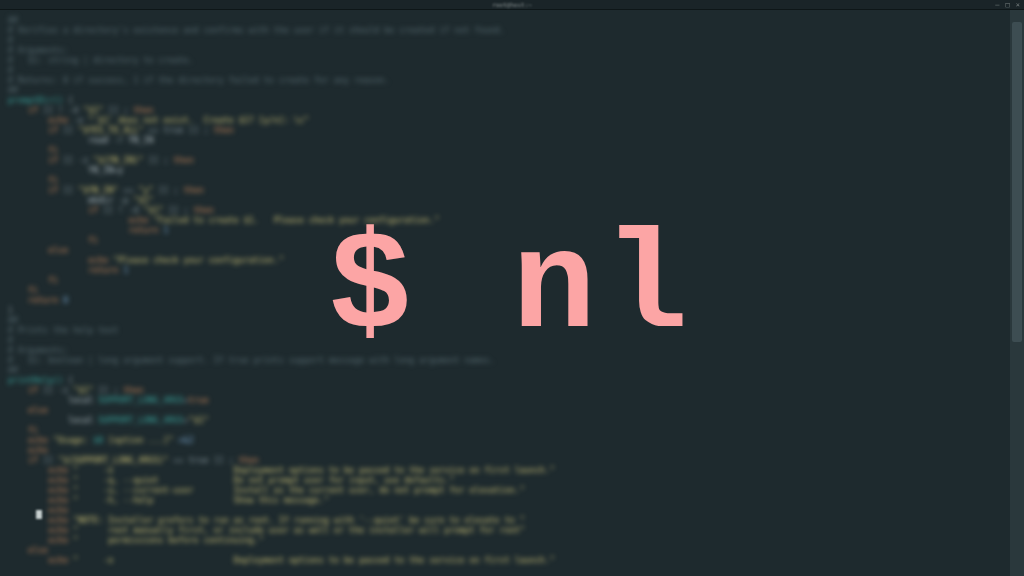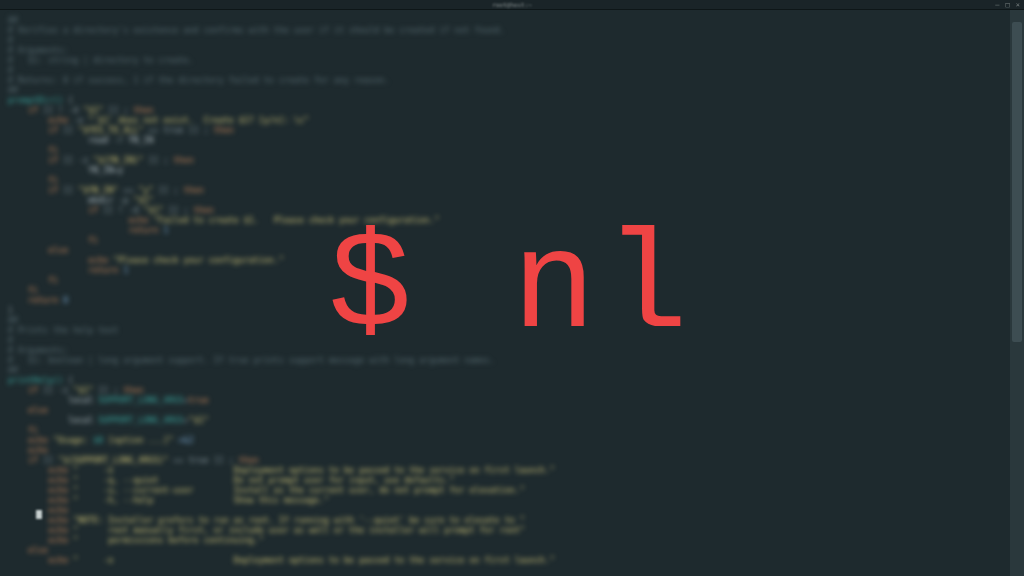--- a/index.html
+++ b/index.html
@@ -76,23 +76,23 @@
     position: absolute;
     top: 0; left: 0;
     width: 1024px; height: 576px;
     display: flex;
     align-items: center;
     justify-content: center;
     pointer-events: none;
   }
   .overlay-text {
     font-family: "Courier New", monospace;
-    font-weight: normal;
+    font-weight: bold;
     font-size: 140px;
-    color: #ef4444;
+    color: #fca5a5;
     letter-spacing: 8px;
     white-space: pre;
   }
   .cursor-block {
     position: absolute;
     width: 6px;
     height: 9px;
     background: #c8d0d0;
     filter: blur(1.2px);
   }

